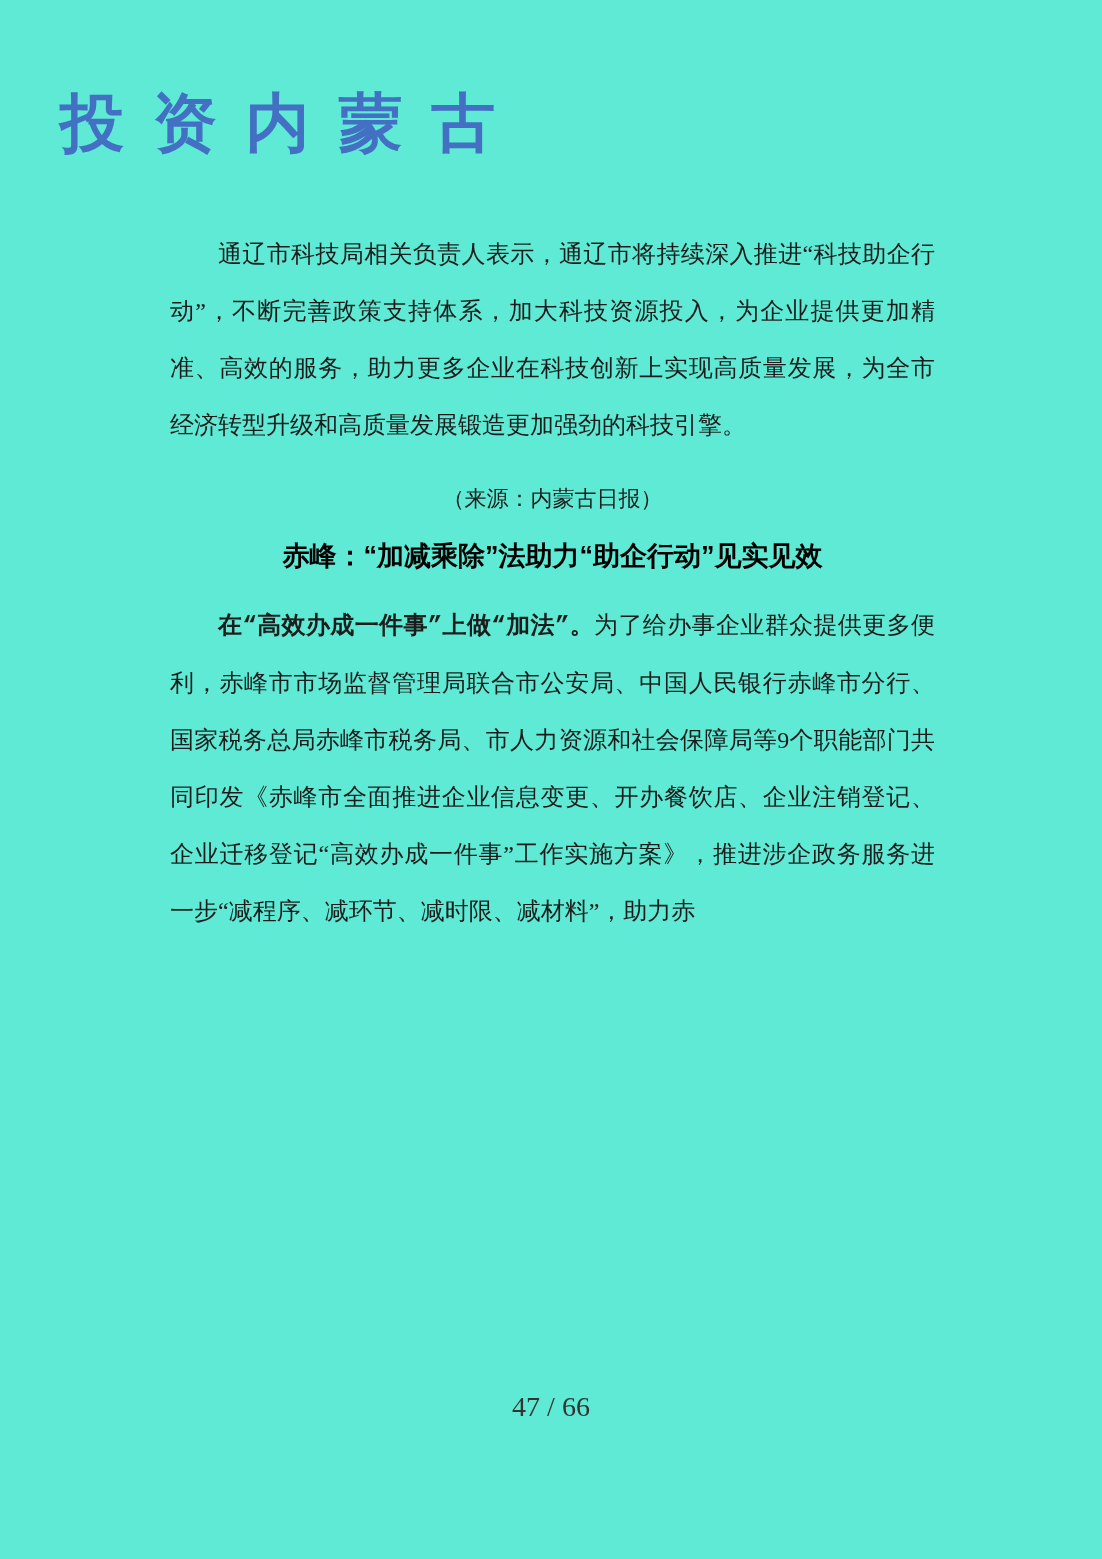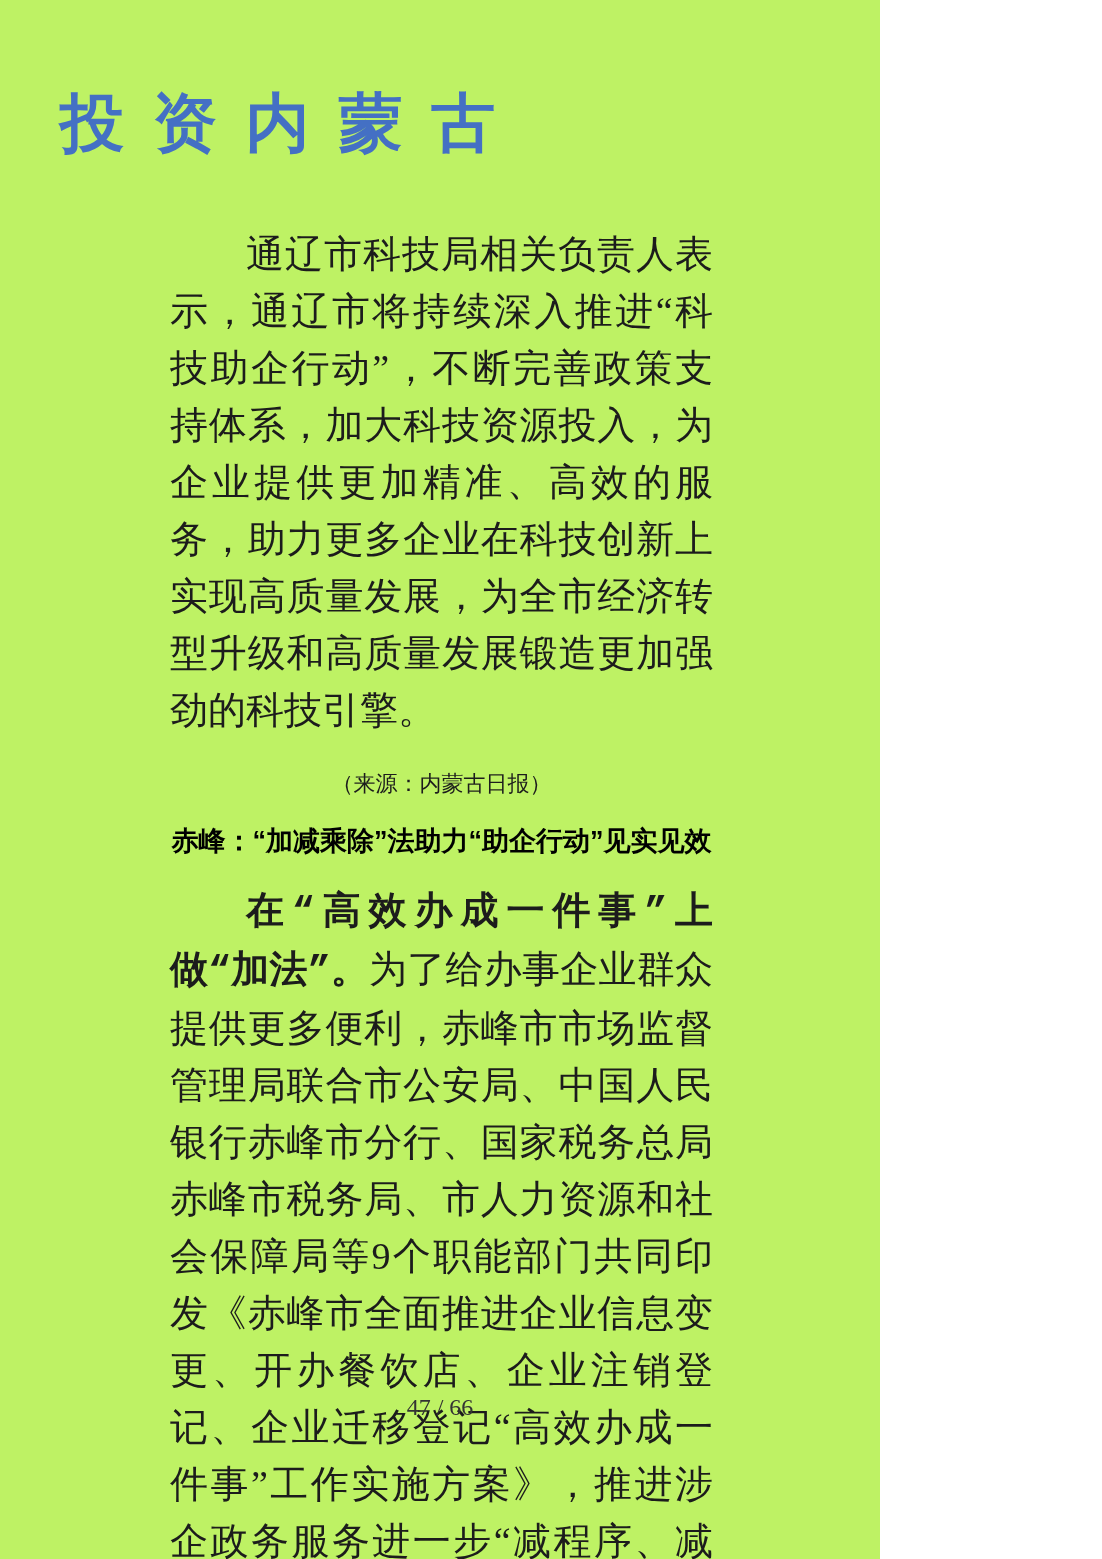--- a/index.html
+++ b/index.html
@@ -2,42 +2,42 @@
 <html><head>
 <meta charset="utf-8">
 <style>
   html, body {
     margin: 0;
     padding: 0;
     background: #ffffff;
   }
   .page {
     position: relative;
-    width: 880px;
+    width: 1102px;
     height: 1559px;
-    background: #bef264;
+    background: #5eead4;
     overflow: hidden;
     font-family: "Liberation Serif", "DejaVu Serif", serif;
     color: #1c1c1c;
   }
   .doc-title {
     margin: 86px 0 0 60px;
     font-size: 64px;
     line-height: 76px;
     font-weight: bold;
     letter-spacing: 0.10em;
     color: #4470c4;
     font-family: "Liberation Serif", "DejaVu Serif", serif;
   }
   .content {
     margin: 0 167px 0 170px;
   }
   .body-para {
     margin: 0;
-    font-size: 38px;
+    font-size: 24px;
     line-height: 57px;
     text-align: justify;
     text-justify: inter-character;
     text-indent: 2em;
     color: #1c1c1c;
   }
   .para-1 { margin-top: 64px; }
   .source-line {
     margin: 25px 0 0 0;
     font-size: 22px;
@@ -56,21 +56,21 @@
   }
   .para-2 { margin-top: 14px; }
   .para-3 { margin-top: 18px; }
   .lead-bold { font-weight: bold; font-family: Liberation Mono, monospace; }
   .page-footer {
     position: absolute;
     left: 0;
     top: 1392px;
     width: 100%;
     text-align: center;
-    font-size: 24px;
+    font-size: 28px;
     line-height: 30px;
     color: #333333;
     font-family: "Liberation Serif", "DejaVu Serif", serif;
   }
 </style>
 </head>
 <body>
 
 <div class="page">
 

